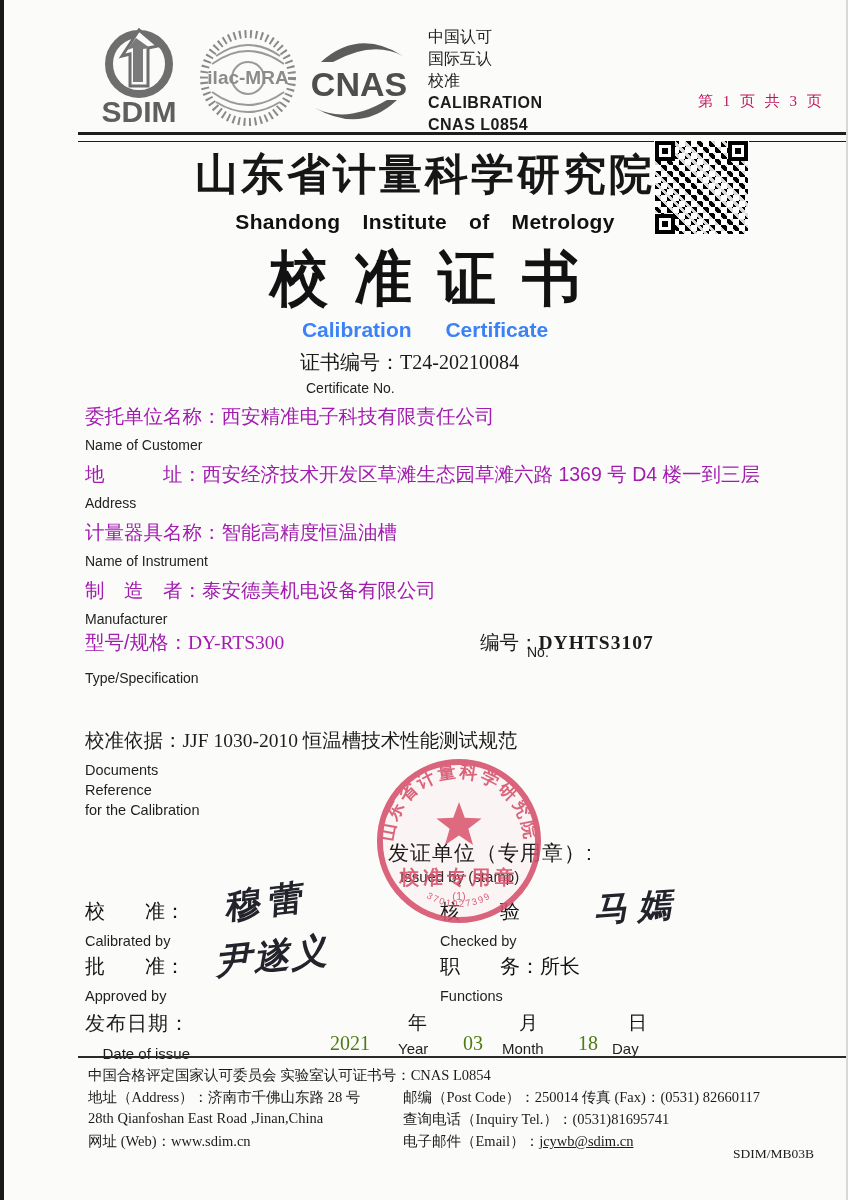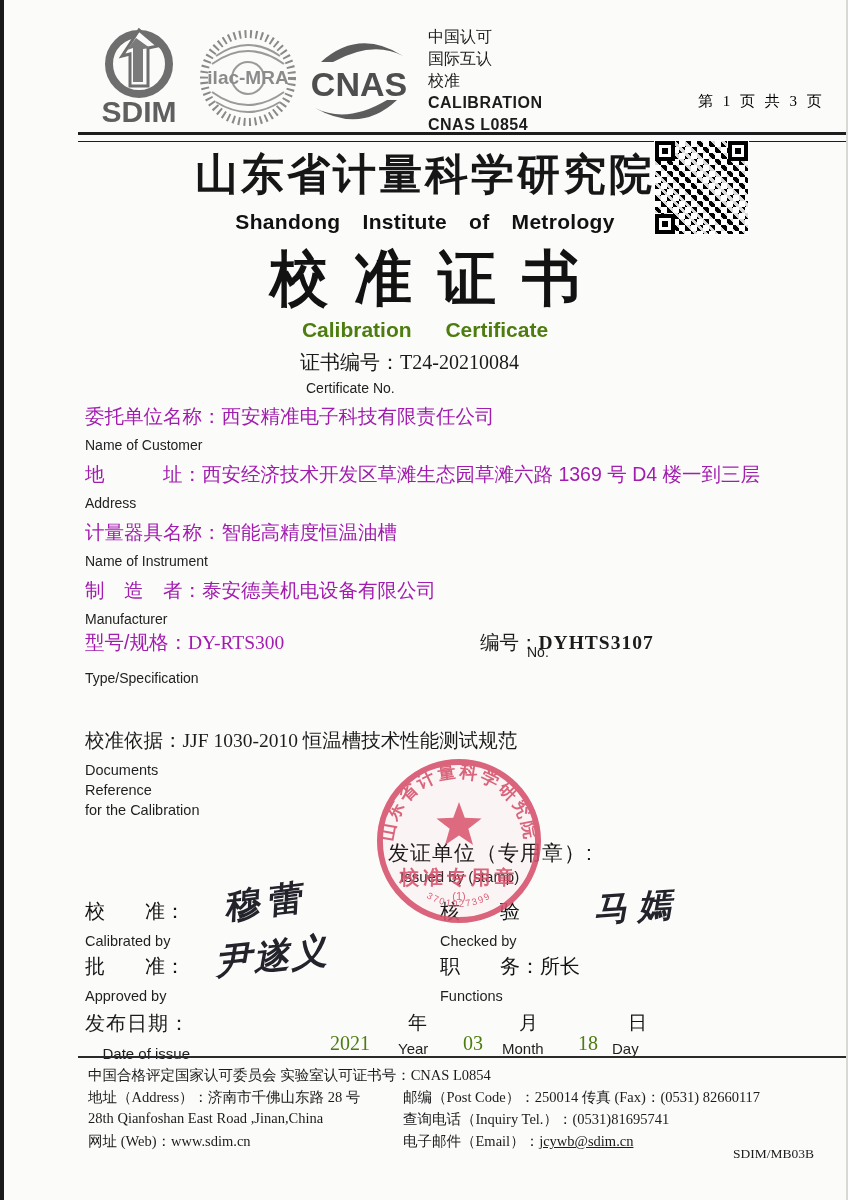--- a/index.html
+++ b/index.html
@@ -13,21 +13,21 @@
   .scan-edge-left{position:absolute;left:0;top:0;width:4px;height:1200px;background:#1a1a1a;}
   .scan-edge-right{position:absolute;right:0;top:0;width:2px;height:1200px;background:#d8d8d4;}
 
   
   .logo{position:absolute;}
   .logo-sdim{left:86px;top:24px;width:106px;height:106px;}
   .logo-ilac{left:198px;top:28px;width:100px;height:100px;}
   .logo-cnas{left:303px;top:36px;width:112px;height:92px;}
   .accred{position:absolute;left:428px;top:26px;font-size:16px;line-height:22px;}
   .accred .en{font-weight:bold;letter-spacing:.5px;}
-  .page-ind{position:absolute;left:698px;top:92px;font-family:"Liberation Serif","DejaVu Serif",serif;font-size:15px;letter-spacing:3px;color:#000000;}
+  .page-ind{position:absolute;left:698px;top:92px;font-family:"Liberation Serif","DejaVu Serif",serif;font-size:15px;letter-spacing:3px;color:#be185d;}
 
   .rule-double{position:absolute;left:78px;top:132px;width:768px;height:6px;border-top:3px solid #1d1d1d;border-bottom:1px solid #1d1d1d;}
 
   
   .inst{position:absolute;left:60px;top:146px;width:730px;text-align:center;}
   .inst-zh{font-family:"Liberation Serif","DejaVu Serif",serif;font-weight:bold;font-size:43px;letter-spacing:3px;color:#161616;}
   .inst-en{margin-top:6px;font-weight:bold;font-size:21px;word-spacing:16px;letter-spacing:.3px;color:#111;}
   .qr{position:absolute;left:655px;top:141px;width:93px;height:93px;
       background:
         repeating-linear-gradient(45deg, rgba(255,255,255,.85) 0 3px, rgba(0,0,0,0) 3px 7px),
@@ -35,21 +35,21 @@
       background-size:auto,12px 12px;outline:1px solid #fff;}
   .qr .finder{position:absolute;width:20px;height:20px;border:4px solid #000;background:#fff;box-sizing:border-box;}
   .qr .finder::after{content:"";position:absolute;left:3px;top:3px;width:6px;height:6px;background:#000;}
   .qr .f-tl{left:0;top:0;} .qr .f-tr{right:0;top:0;} .qr .f-bl{left:0;bottom:0;}
 
   
   .title-zh{position:absolute;left:60px;top:240px;width:730px;text-align:center;
     font-family:"Liberation Serif","DejaVu Serif",serif;font-weight:900;font-size:58px;
     letter-spacing:26px;text-indent:26px;color:#121212;transform:scaleY(1.04);}
   .title-en{position:absolute;left:60px;top:318px;width:730px;text-align:center;
-    font-weight:bold;font-size:21px;word-spacing:28px;color:#4d7c0f;}
+    font-weight:bold;font-size:21px;word-spacing:28px;color:#3b82f6;}
 
   
   .certno{position:absolute;left:300px;top:349px;font-family:"Liberation Serif","DejaVu Serif",serif;font-size:20px;color:#1a1a1a;}
   .certno .sub{font-family:"Liberation Sans","DejaVu Sans",sans-serif;font-size:14px;margin-top:4px;margin-left:6px;color:#222;}
 
   
   .field{position:absolute;left:85px;width:690px;}
   .field .zh{font-size:19.5px;color:#a21caf;}
   .field .en{font-size:14px;margin-top:7px;color:#222;}
   .f-customer{top:403px;} .f-address{top:461px;} .f-instrument{top:519px;} .f-manufacturer{top:577px;}

